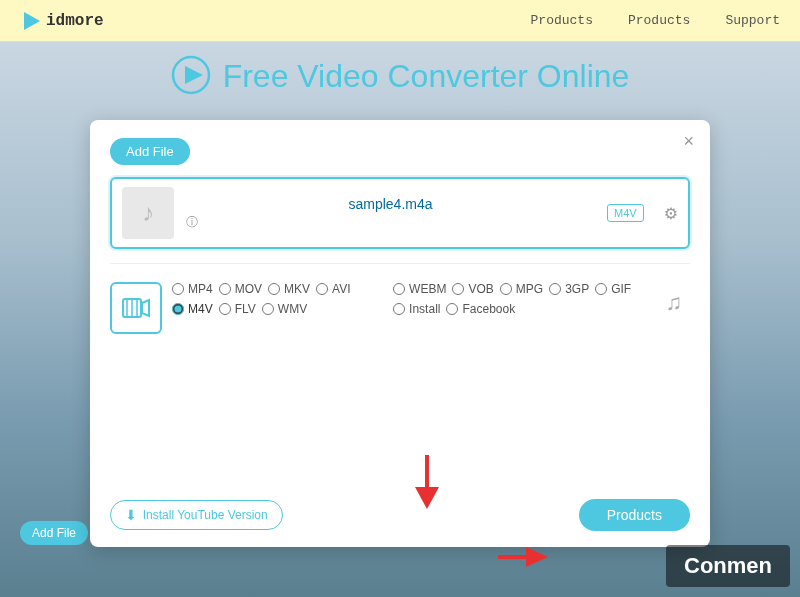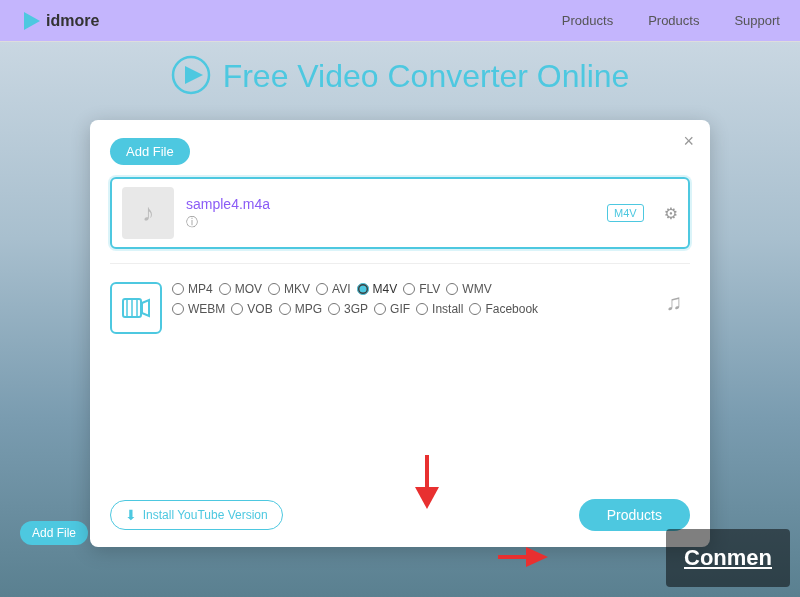--- a/index.html
+++ b/index.html
@@ -17,26 +17,27 @@
       width: 800px;
       height: 597px;
       background: linear-gradient(180deg, #d0dce6 0%, #a8bfce 40%, #7a9cb0 70%, #5a8090 100%);
     }
 
     
     .topnav {
       position: absolute;
       top: 0; left: 0; right: 0;
       height: 42px;
-      background: #c4b5fd;
+      background: #fef9c3;
       display: flex;
       align-items: center;
       padding: 0 20px;
       border-bottom: 1px solid #ddd;
       z-index: 10;
+      font-family: Liberation Mono, monospace;
     }
     .logo {
       display: flex;
       align-items: center;
       gap: 4px;
     }
     .logo-icon {
       width: 22px;
       height: 22px;
     }
@@ -138,22 +139,23 @@
       justify-content: center;
       color: #bbb;
       font-size: 24px;
       flex-shrink: 0;
     }
     .file-info {
       flex: 1;
     }
     .file-name {
       font-size: 14px;
-      color: #8b5cf6;
+      color: #0369a1;
       font-weight: 500;
+      text-align: center;
     }
     .file-info-icon {
       font-size: 12px;
       color: #999;
       margin-top: 2px;
     }
     .file-badge {
       border: 1px solid #4dc8e0;
       color: #4dc8e0;
       border-radius: 3px;
@@ -190,21 +192,21 @@
       justify-content: center;
       color: #4dc8e0;
       font-size: 22px;
       flex-shrink: 0;
       width: 52px;
       height: 52px;
     }
     .format-grid {
       flex: 1;
       display: flex;
-      flex-direction: column;
+      flex-direction: row;
       gap: 6px;
     }
     .format-row {
       display: flex;
       gap: 6px;
       align-items: center;
       flex-wrap: wrap;
     }
     .format-option {
       display: flex;
@@ -270,24 +272,23 @@
 
     
     .conmen-badge {
       position: absolute;
       bottom: 10px;
       right: 10px;
       background: rgba(0,0,0,0.5);
       color: white;
       font-size: 22px;
       font-weight: bold;
-      padding: 16px 18px;
+      padding: 8px 18px;
       border-radius: 4px;
       z-index: 50;
-      text-decoration: underline;
     }
 
     
     .add-file-overlay {
       position: absolute;
       bottom: 52px;
       left: 20px;
       background: #4dc8e0;
       color: white;
       border-radius: 20px;

